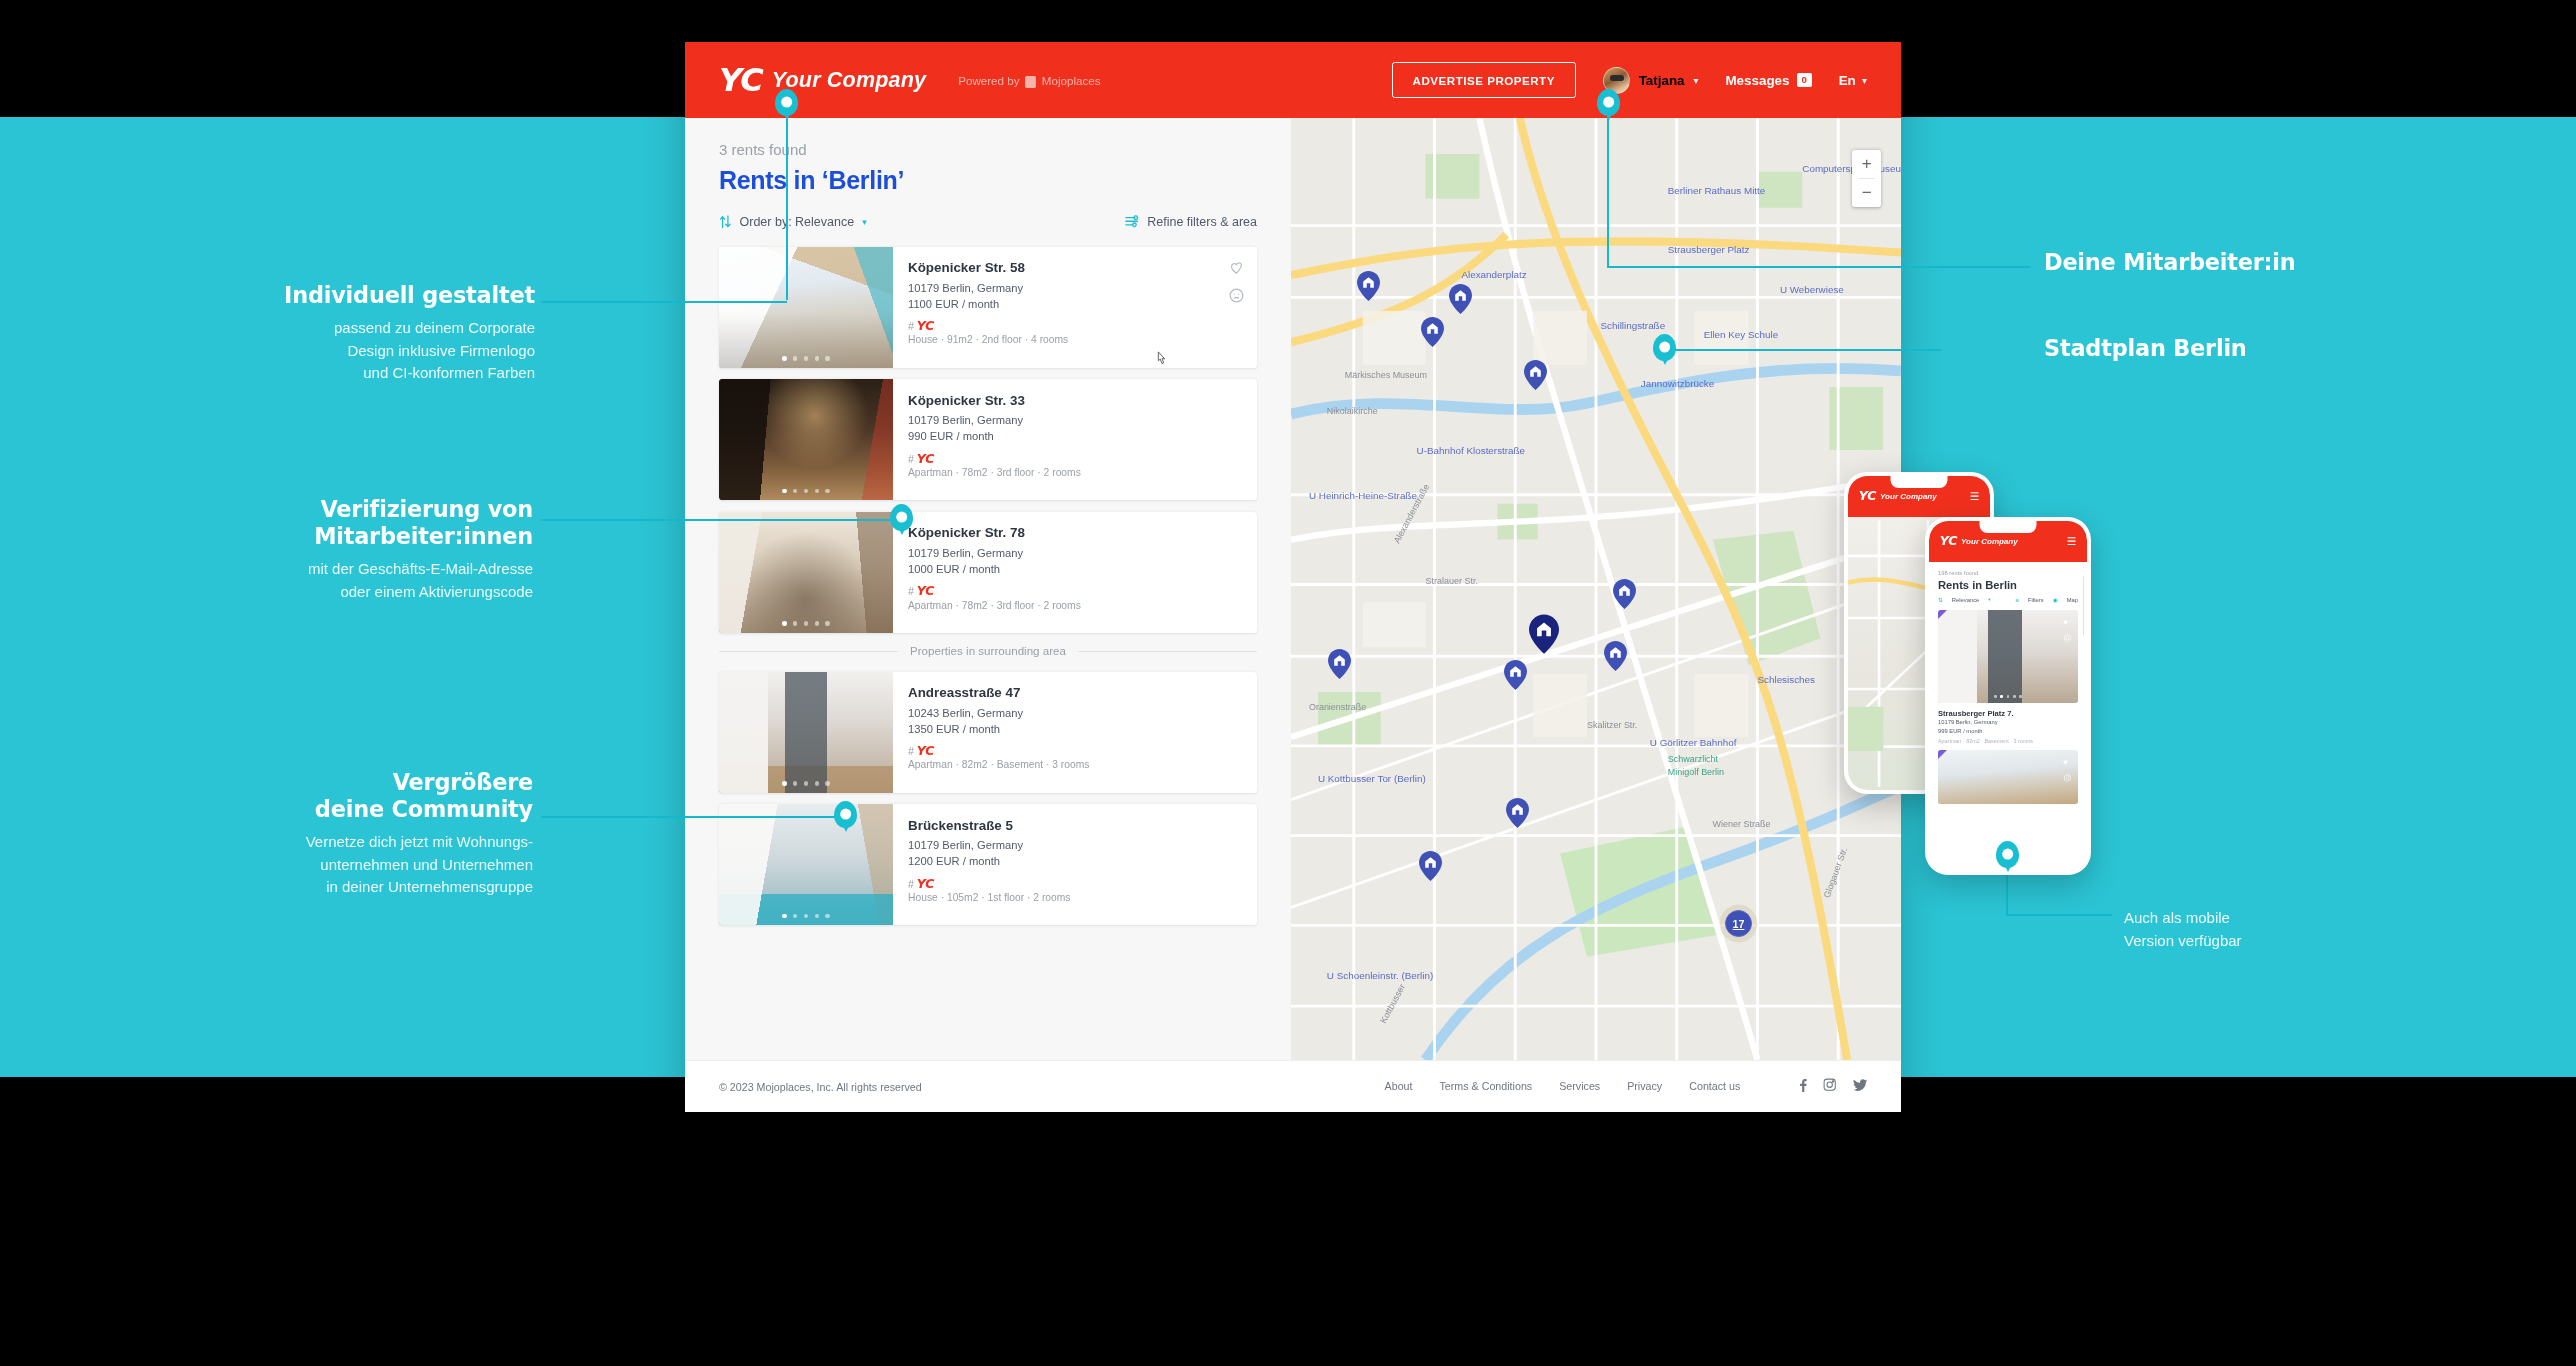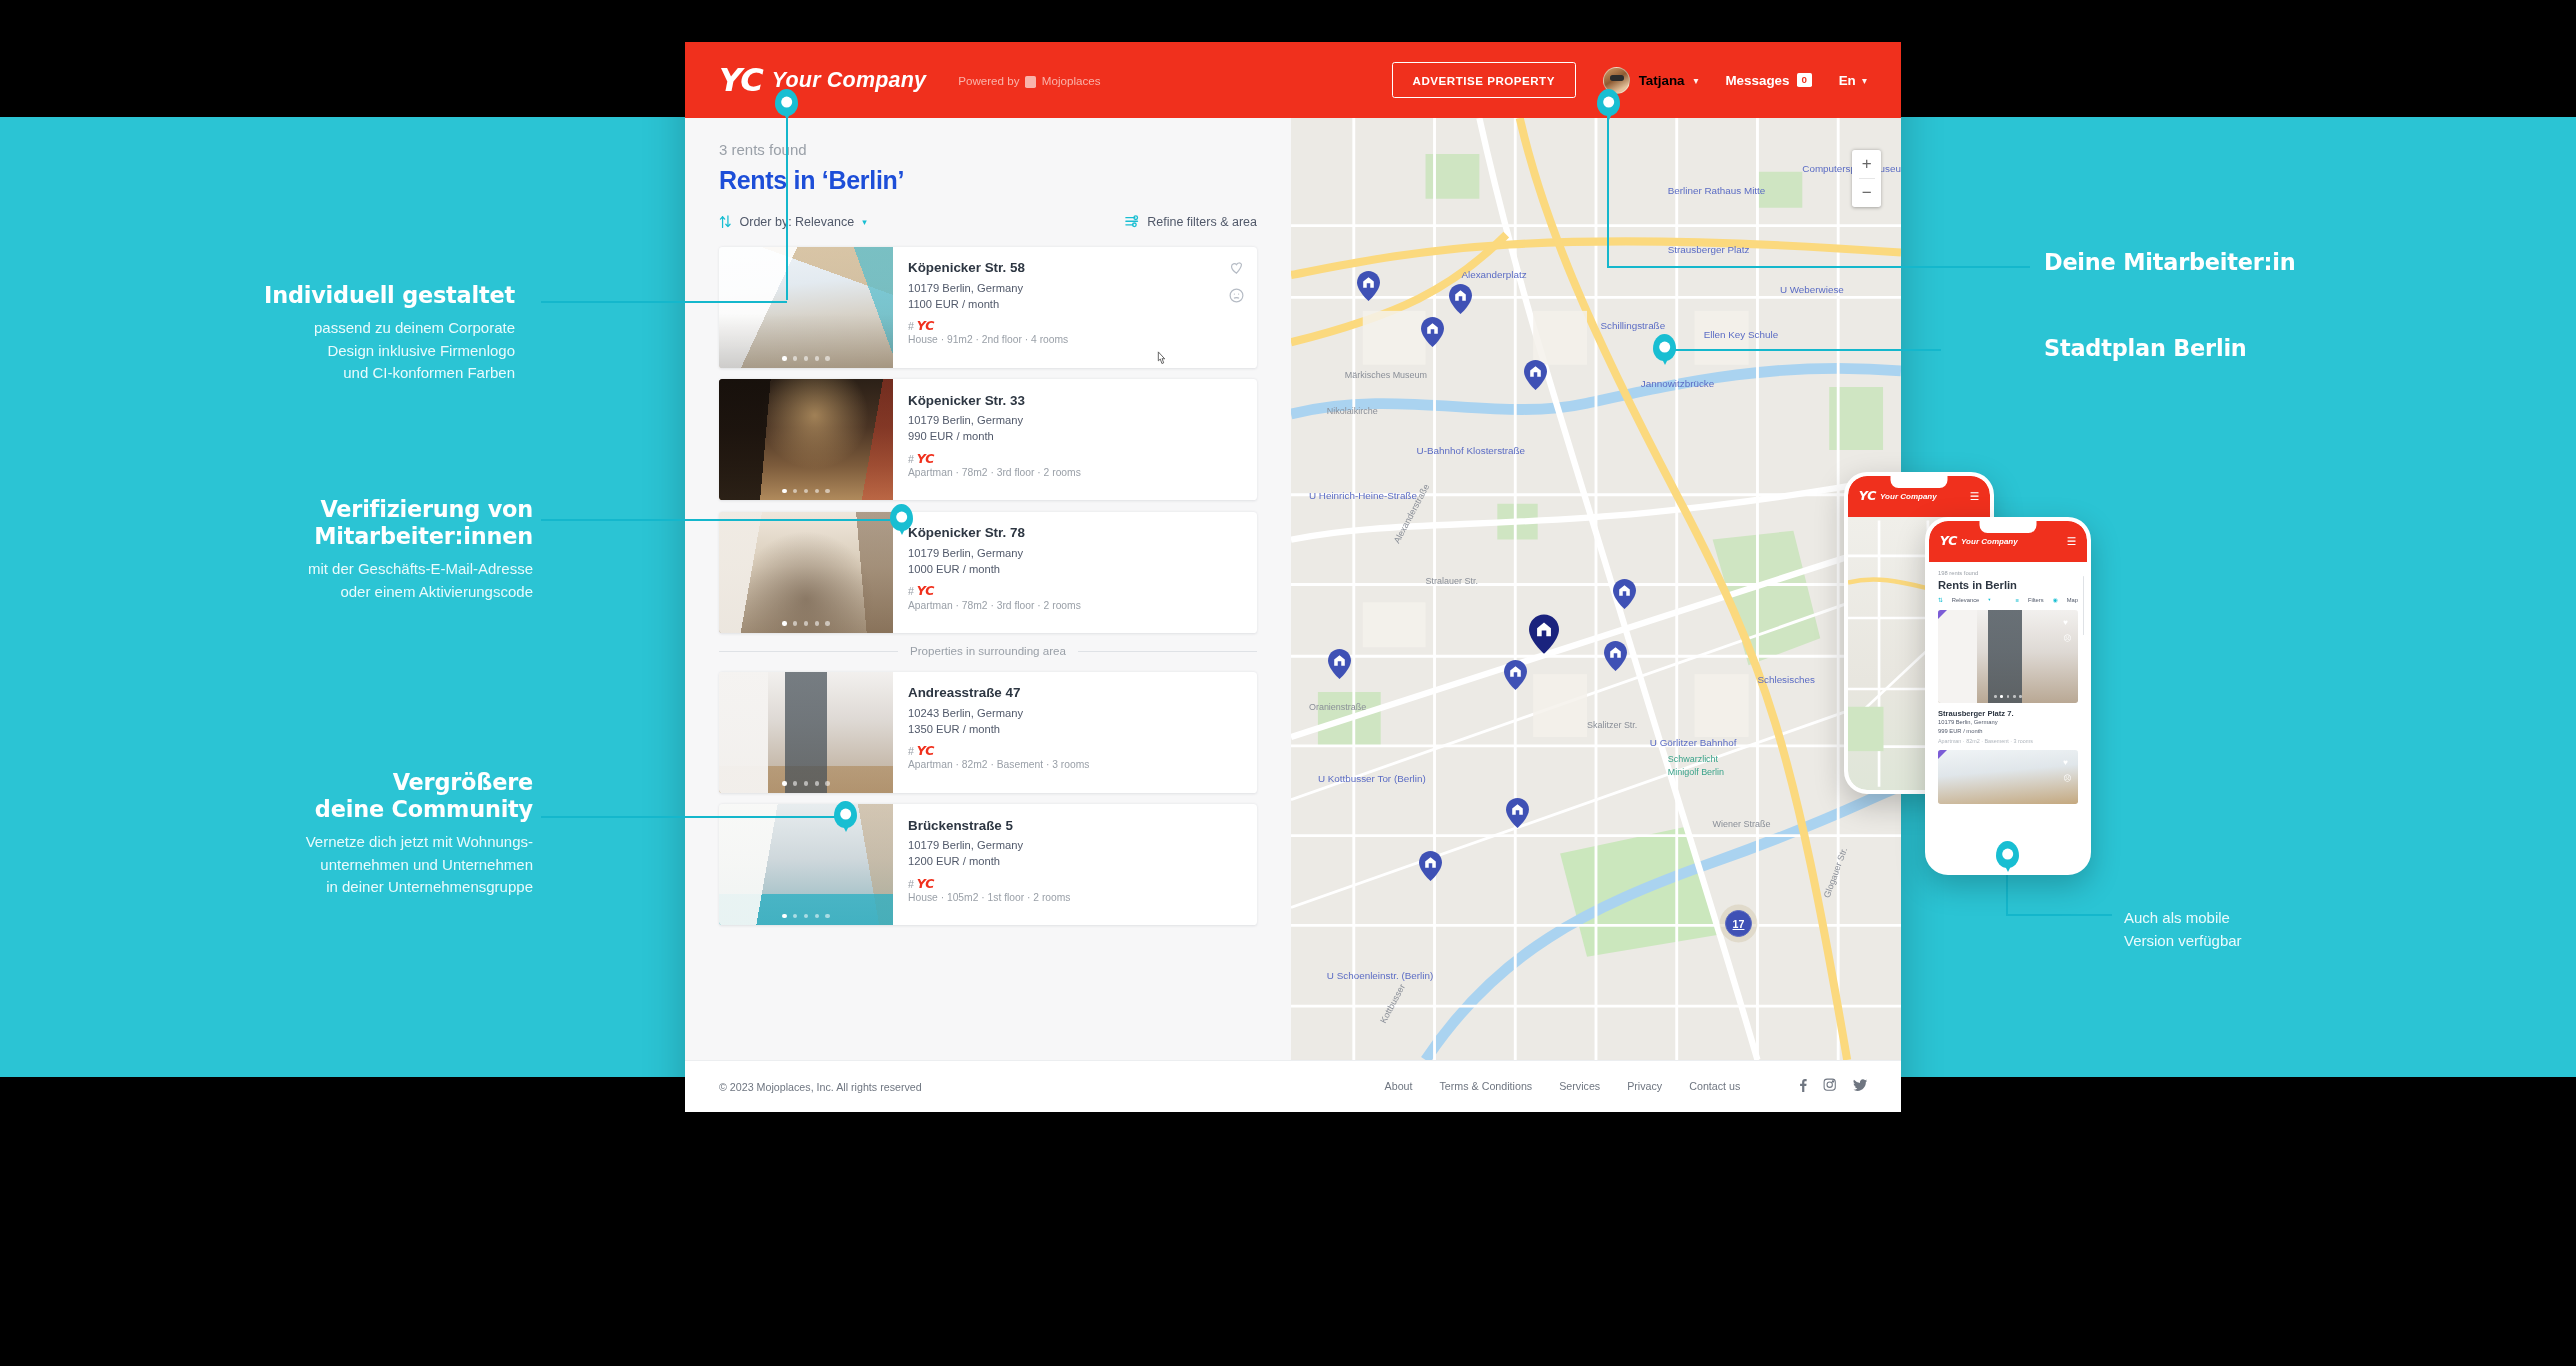--- a/index.html
+++ b/index.html
@@ -228,21 +228,21 @@
 
   .cursor { position: absolute; z-index: 35; width: 18px; height: 19.7px; }
 </style>
 </head>
 <body>
 
 <div id="stage">
 
   <div class="teal-band"></div>
 
-  <div class="anno t-right" style="left:36px; top:282px; width:479px;">
+  <div class="anno t-right" style="left:56px; top:282px; width:479px;">
     <div class="anno-h">Individuell gestaltet</div>
     <div class="anno-p" style="white-space:pre-line;">passend zu deinem Corporate
 Design inklusive Firmenlogo
 und CI-konformen Farben</div>
   </div>
   <div class="lead h" style="left:541px; top:301px; width:246px;"></div>
   <div class="lead v" style="left:786px; top:107px; height:193px;"></div>
   <div class="marker" style="left:775px; top:89px;">
     <div class="tail"></div>
       <div class="bubble"></div>

